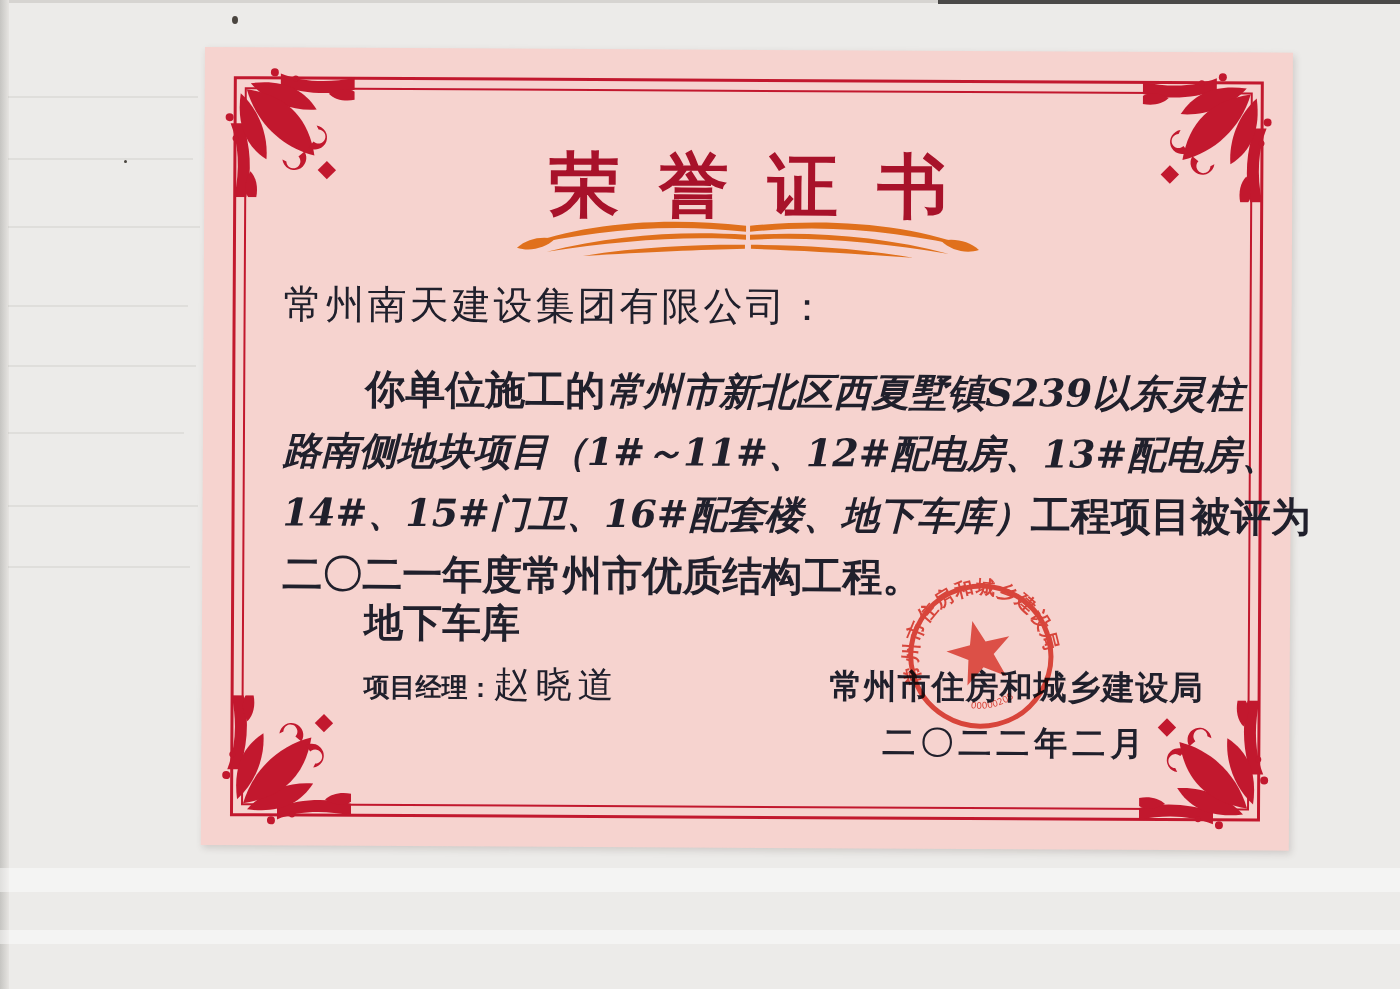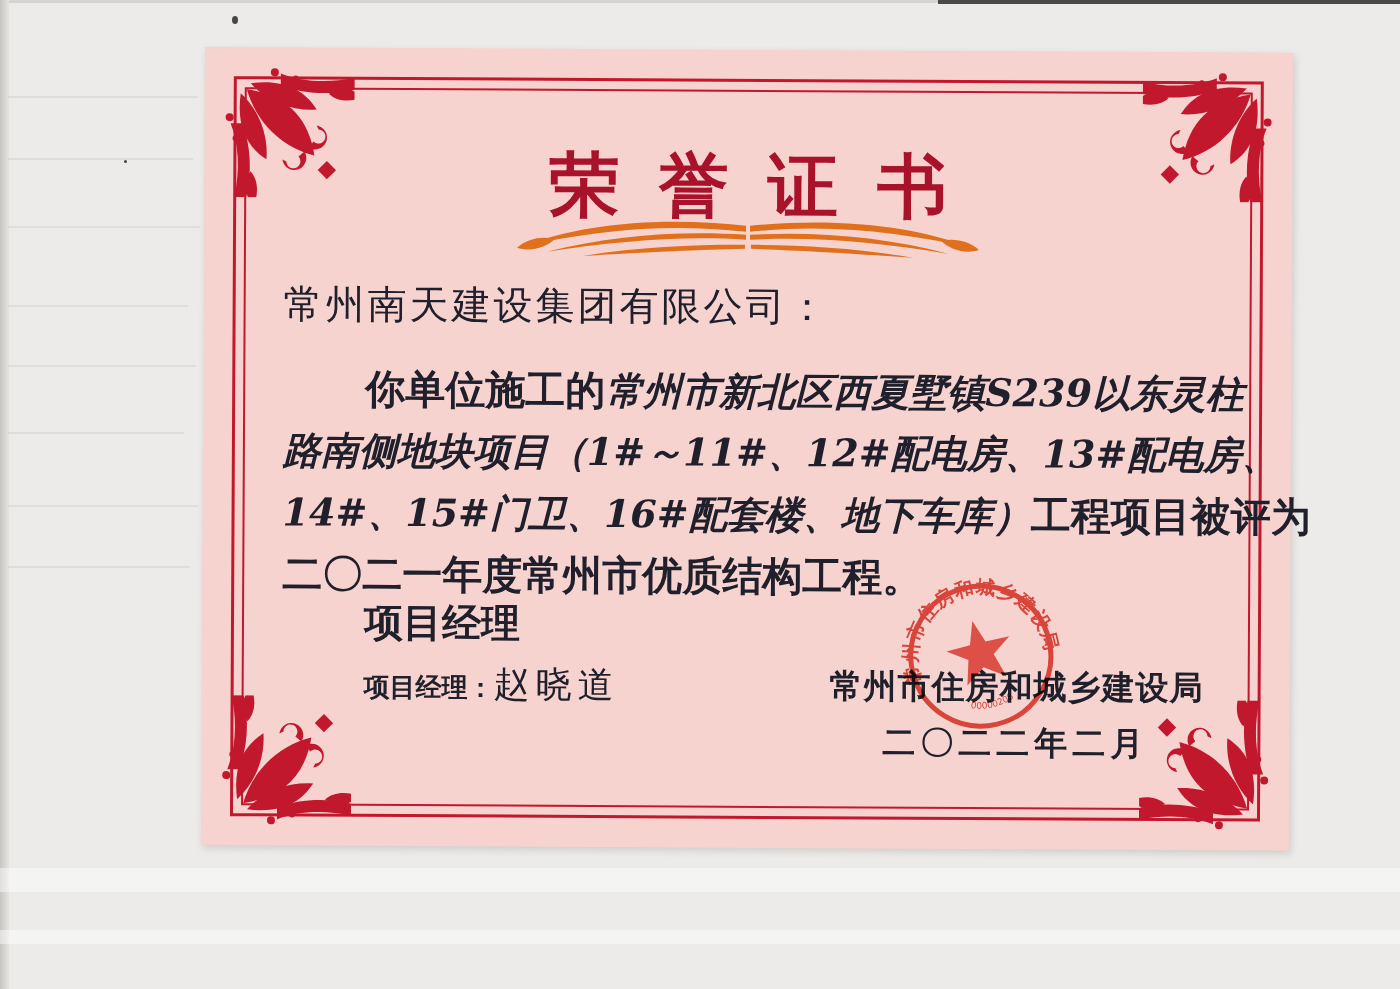--- a/index.html
+++ b/index.html
@@ -189,21 +189,21 @@
         <span class="seg-hand">路南侧地块项目（1#～11#、12#配电房、13#配电房、</span>
       </div>
       <div class="line">
         <span class="seg-hand">14#、15#门卫、16#配套楼、地下车库）</span><span class="seg-print">工程项目被评为</span>
       </div>
       <div class="line">
         <span class="seg-print">二〇二一年度常州市优质结构工程。</span>
       </div>
     </div>
 
-    <div class="closing">项目经理</div>
+    <div class="closing">地下车库</div>
 
     <div class="manager">
       <span class="label">项目经理：</span><span class="name">赵晓道</span>
     </div>
 
     <div class="issuer-block">
       <div class="issuer">常州市住房和城乡建设局</div>
       <div class="date">二〇二二年二月</div>
     </div>
 

